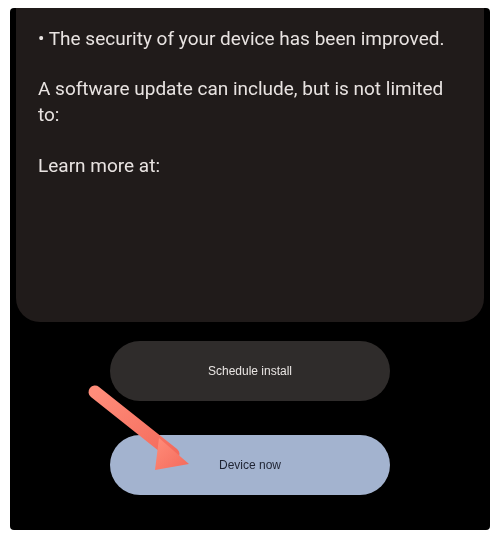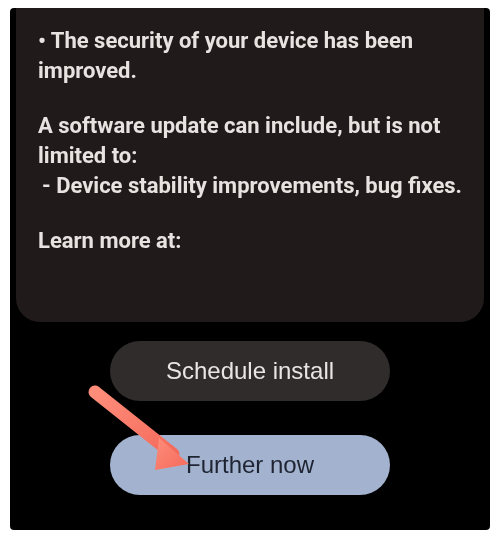--- a/index.html
+++ b/index.html
@@ -23,44 +23,44 @@
     .update-card {
       background: #201b1a;
       border-radius: 0 0 24px 24px;
       padding: 18px 22px 20px 22px;
       margin: 0 6px 0 6px;
       height: 314px;
       overflow: hidden;
     }
     .update-text {
       color: #e8e3e1;
-      font-size: 22px;
+      font-size: 19px;
       line-height: 1.38;
-      font-weight: 700;
+      font-weight: 400;
     }
     .update-text p { margin-bottom: 24px; }
     .update-text .list { margin-bottom: 16px; }
     .update-text .list-item { display: block; padding-left: 4px; }
     .btn-area {
       position: absolute;
       bottom: 0;
       left: 0;
       right: 0;
       padding: 26px 0 35px 0;
       display: flex;
       flex-direction: column;
       align-items: center;
       gap: 34px;
     }
     .btn {
       width: 280px;
       height: 60px;
       border-radius: 34px;
       border: none;
-      font-size: 24px;
+      font-size: 12px;
       font-weight: 500;
       cursor: pointer;
       display: flex;
       align-items: center;
       justify-content: center;
     }
     .btn-secondary {
       background: #2f2c2b;
       color: #e9e5e3;
     }
@@ -81,29 +81,28 @@
 </head>
 <body>
 
 <div class="phone-screen">
 
   <div class="update-card">
     <div class="update-text">
       <p>• The security of your device has been improved.</p>
       <div class="list">
         <span>A software update can include, but is not limited to:</span><br>
-        <span class="list-item"> - Device stability improvements, bug fixes.</span>
       </div>
       <p style="margin-top:24px">Learn more at:</p>
     </div>
   </div>
 
   <div class="btn-area">
     <button class="btn btn-secondary">Schedule install</button>
-    <button class="btn btn-primary">Further now</button>
+    <button class="btn btn-primary">Device now</button>
   </div>
 
 </div>
 
 <svg class="annotation-arrow" viewBox="0 0 130 100">
   <defs>
     <linearGradient id="arrg" x1="0%" y1="0%" x2="100%" y2="100%">
       <stop offset="0%" stop-color="#ff8d7a"></stop>
       <stop offset="100%" stop-color="#f46a5b"></stop>
     </linearGradient>

